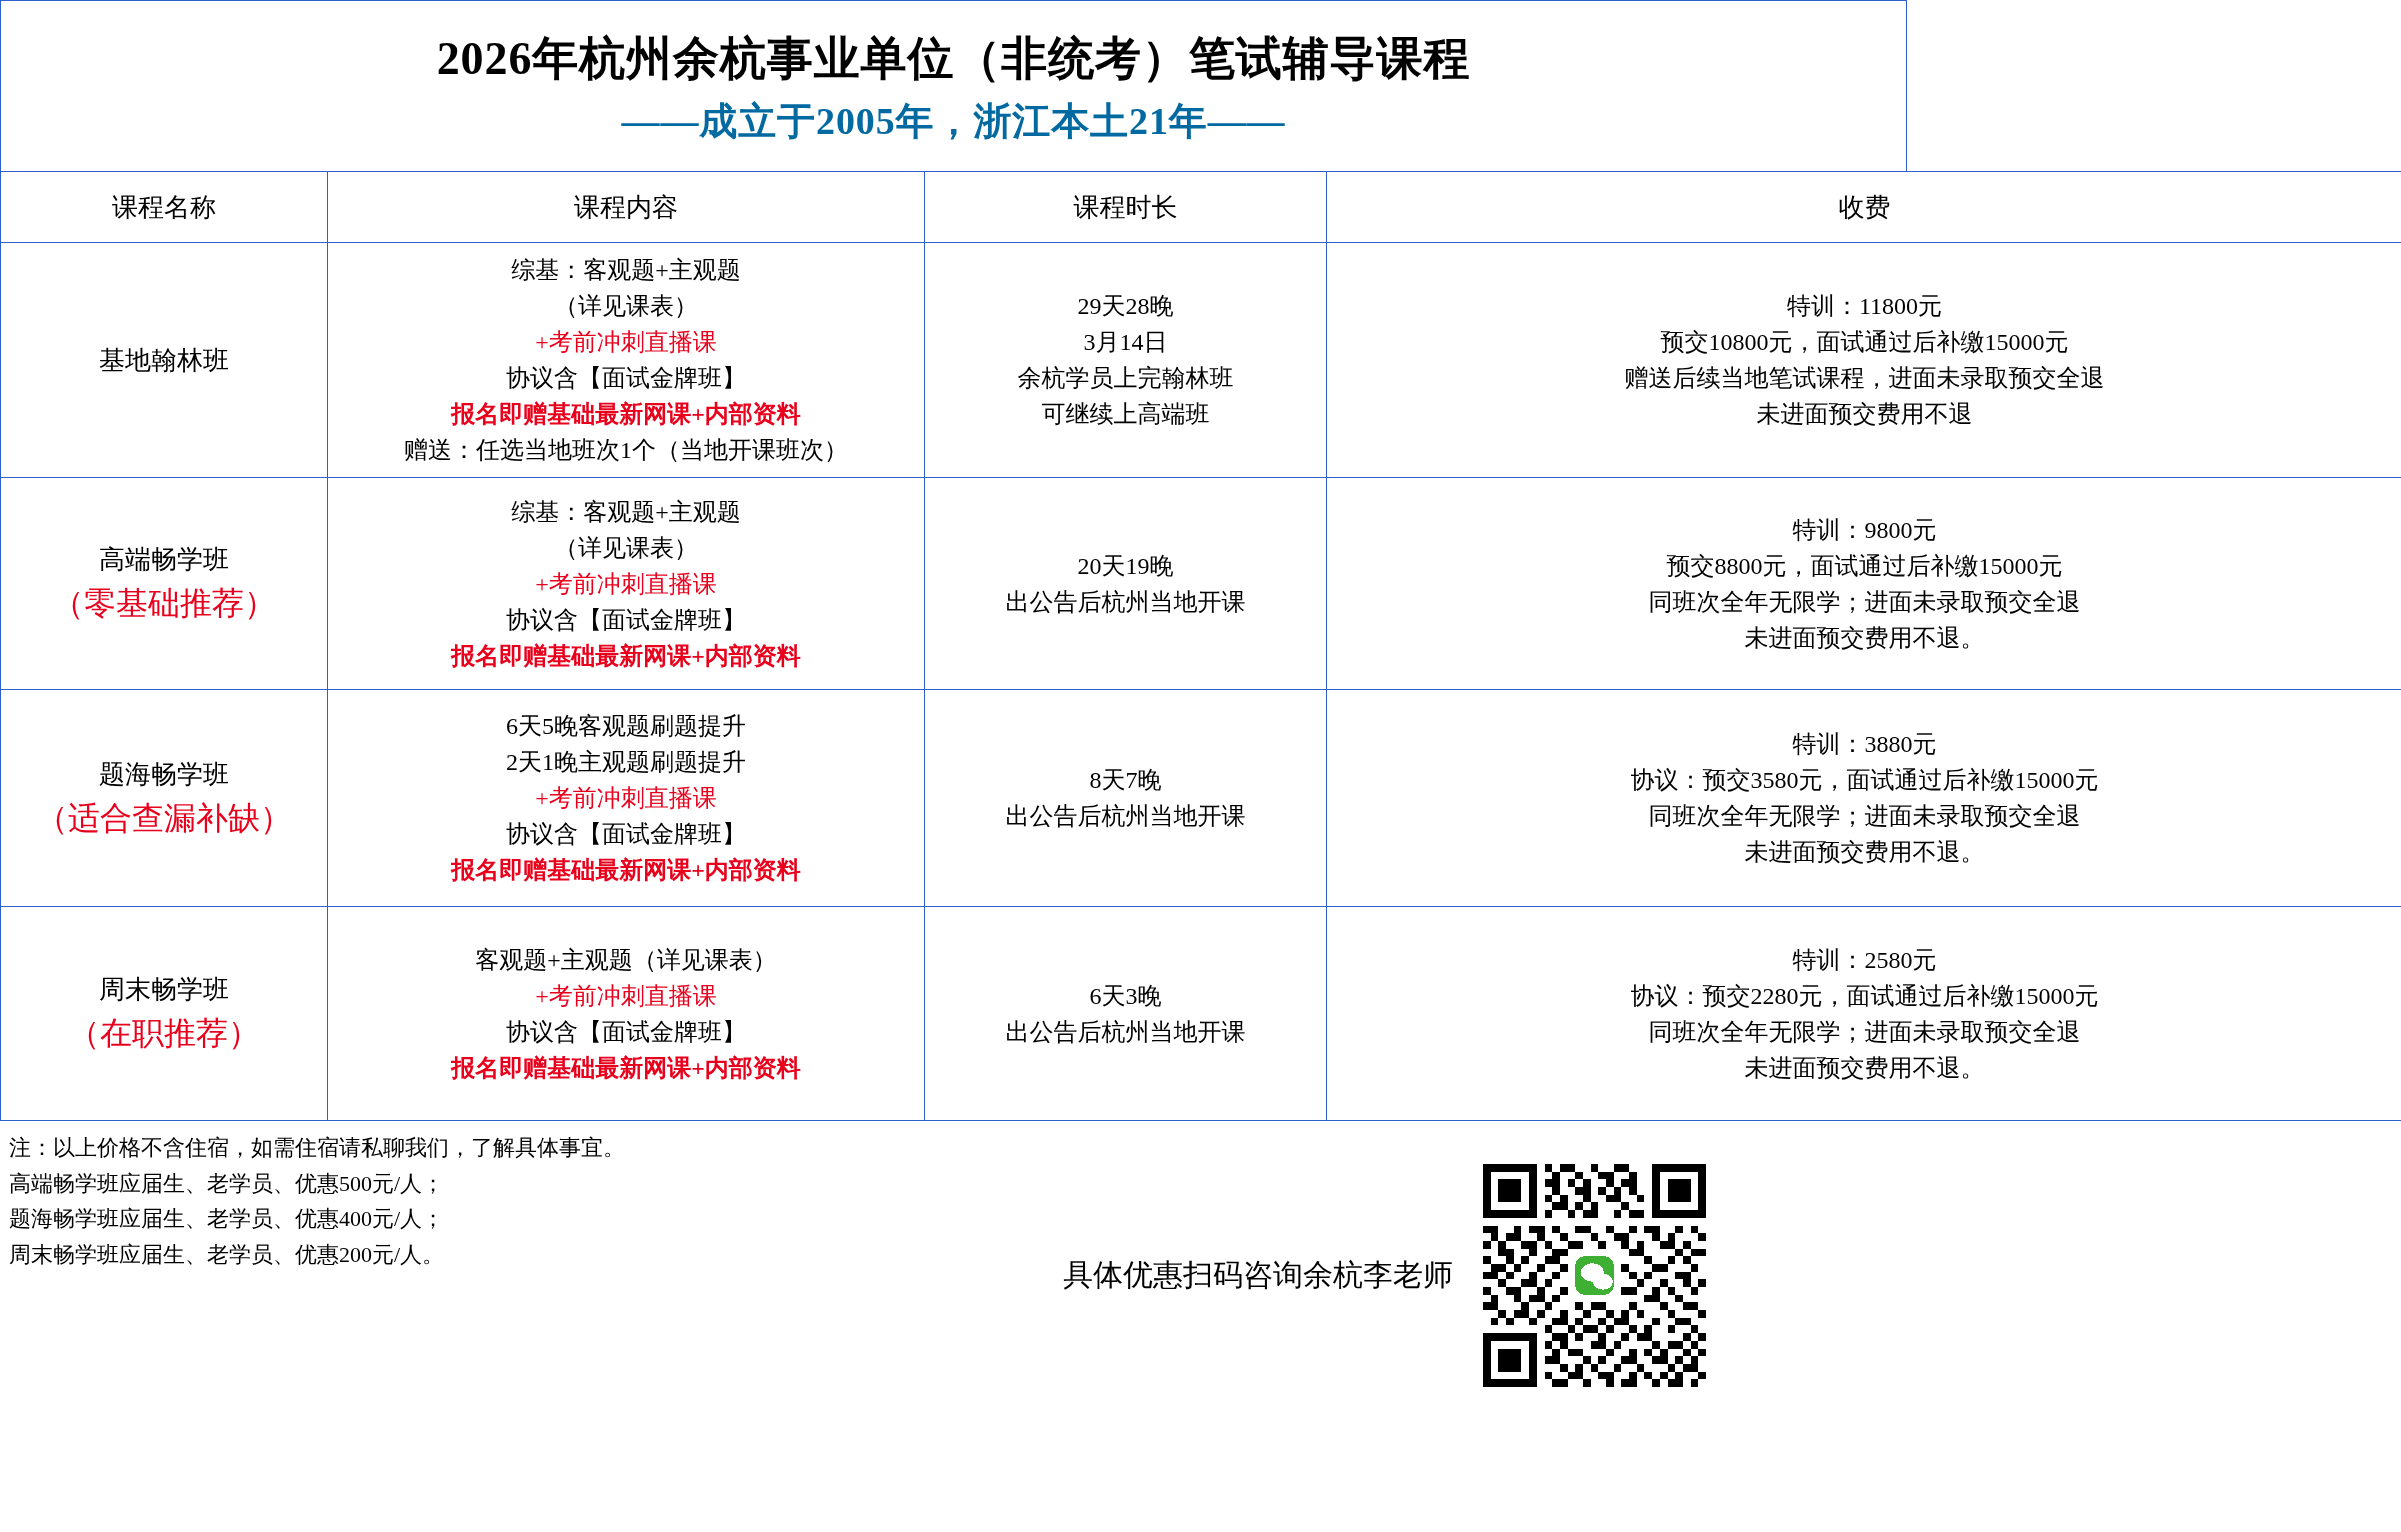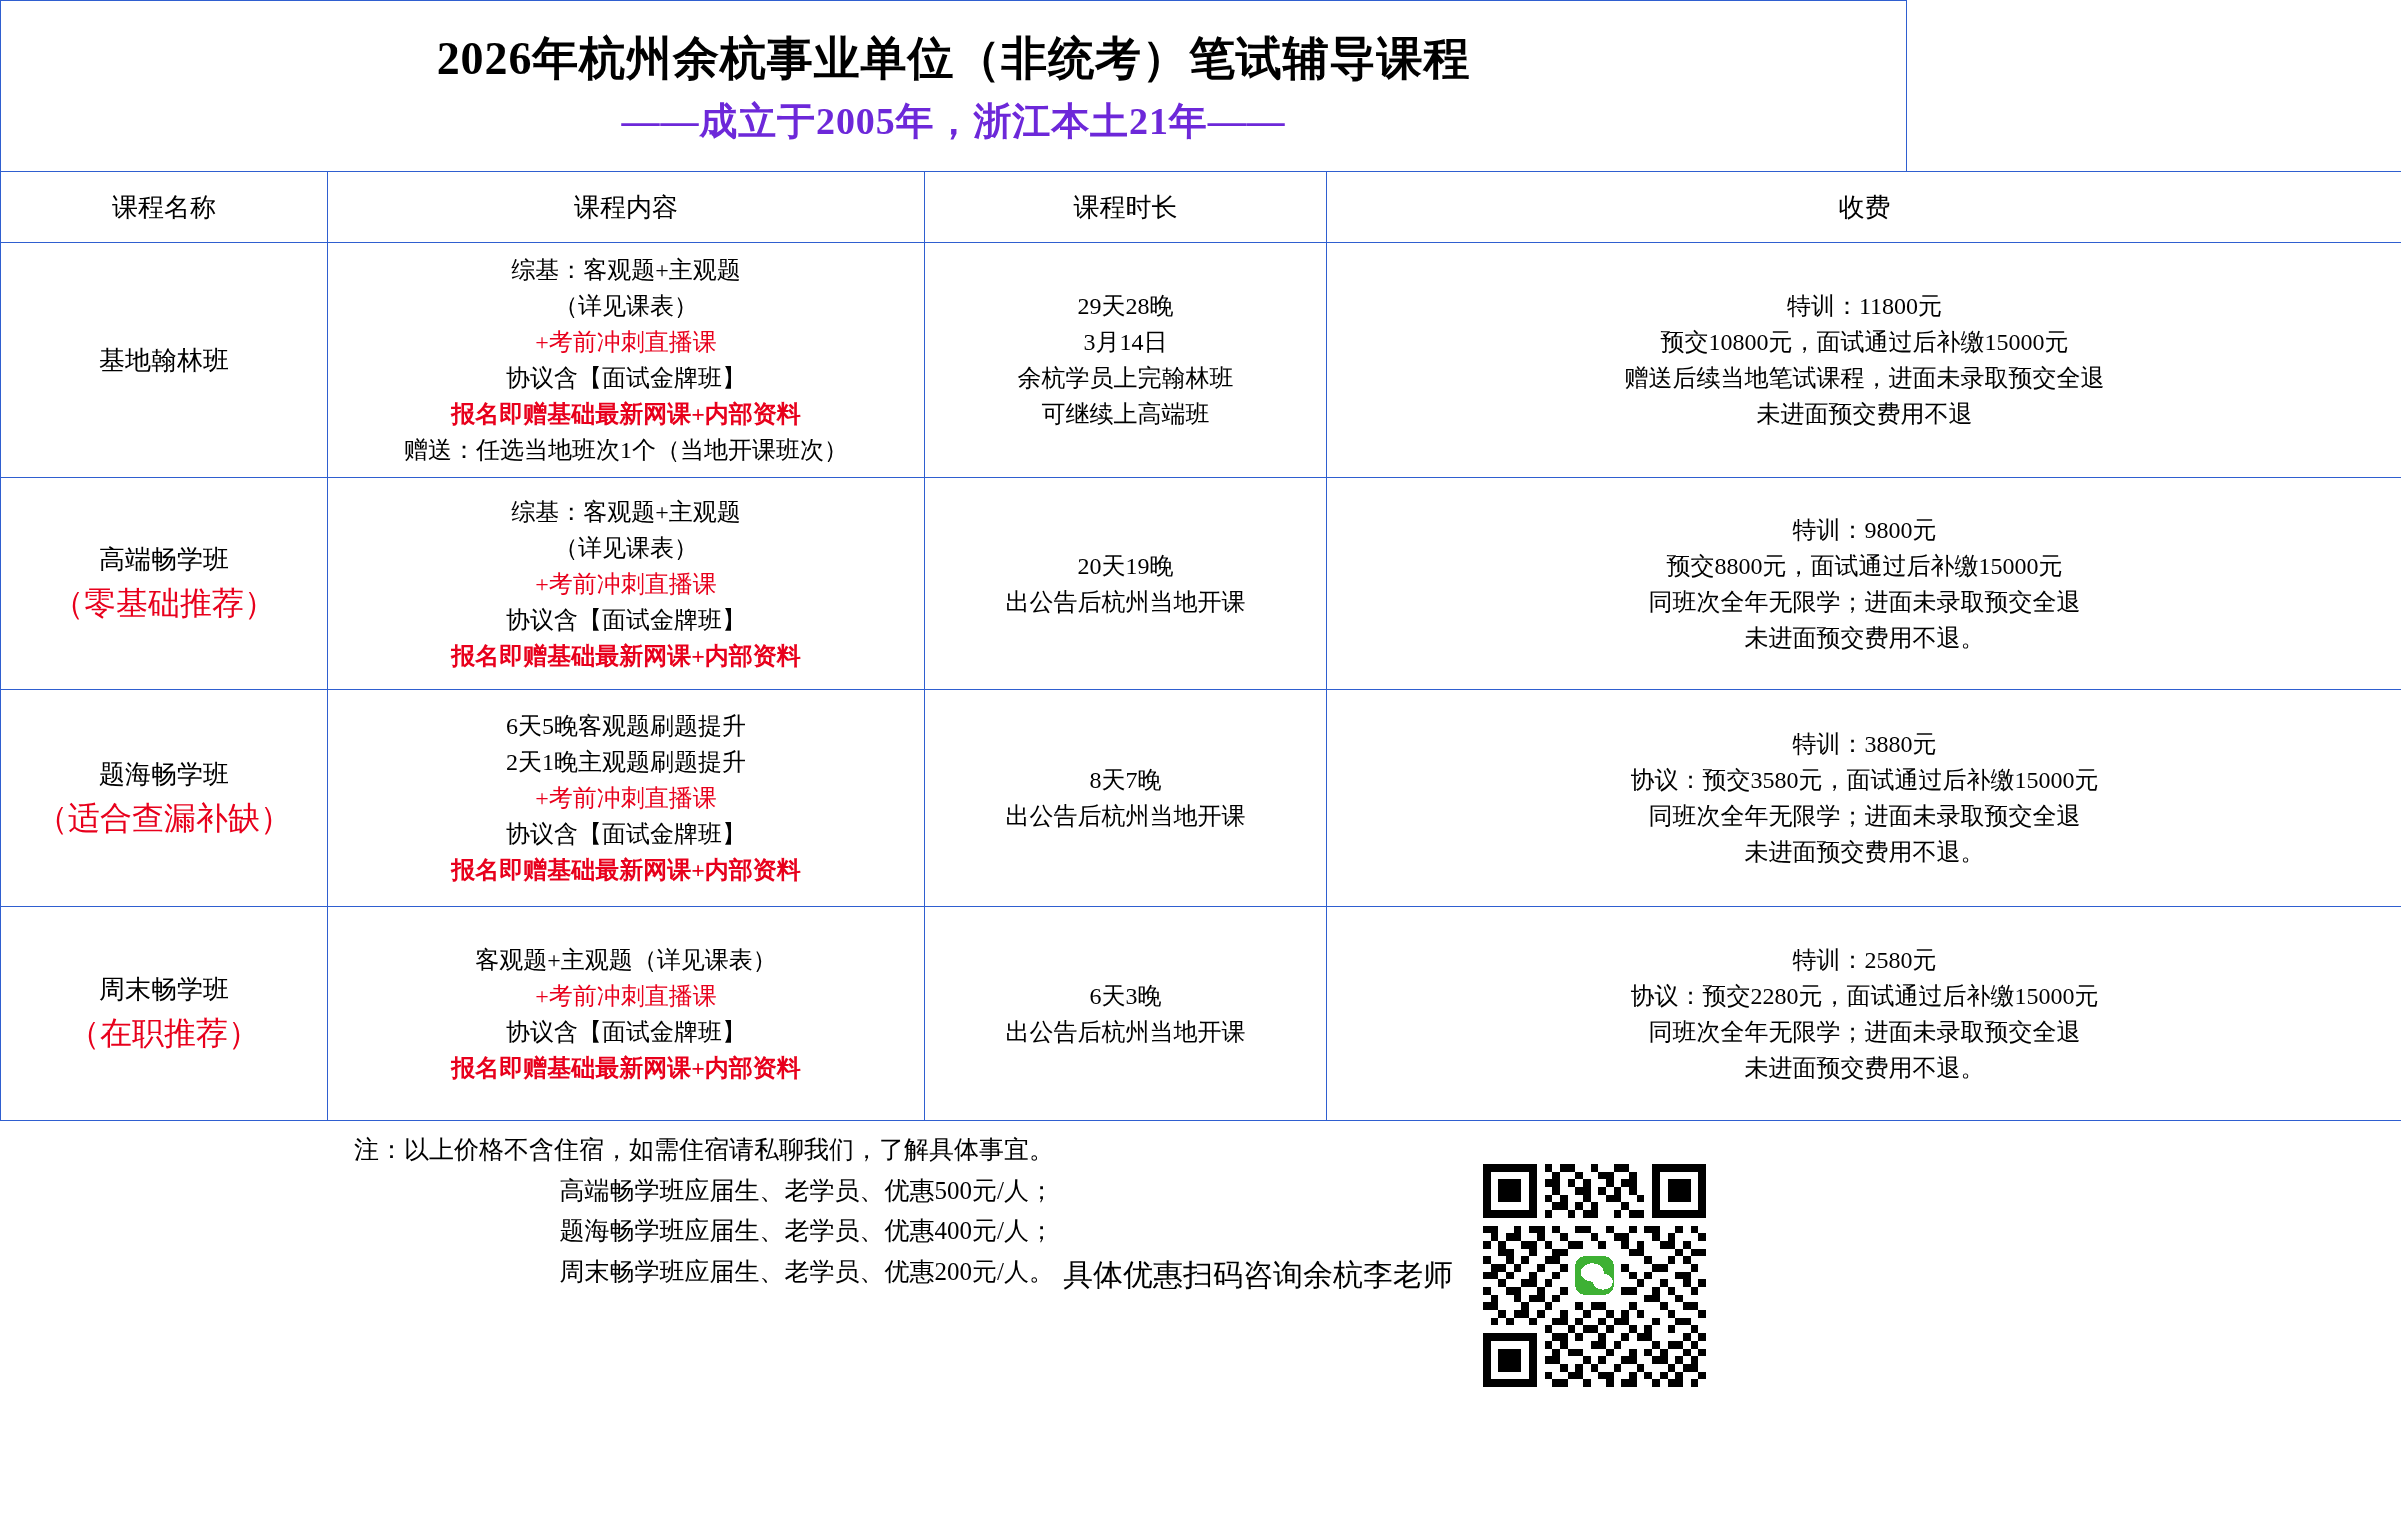--- a/index.html
+++ b/index.html
@@ -35,21 +35,21 @@
     font-size: 46px;
     font-weight: bold;
     letter-spacing: 0.9px;
     line-height: 1.25;
     color: #000000;
     text-align: center;
   }
   .title-sub {
     font-size: 38px;
     font-weight: bold;
-    color: #6d28d9;
+    color: #0369a1;
     text-align: center;
     margin-top: 9px;
     letter-spacing: 0.9px;
   }
   table.course-table {
     border-collapse: collapse;
     width: 2401px;
     table-layout: fixed;
   }
   table.course-table td, table.course-table th {
@@ -85,24 +85,23 @@
     display: flex;
     align-items: flex-start;
     padding-top: 9px;
   }
   .notes {
     width: 1054px;
     padding-left: 9px;
     box-sizing: border-box;
   }
   .notes .note-line {
-    font-size: 25px;
+    font-size: 22px;
     line-height: 1.62;
     white-space: nowrap;
-    text-align: right;
   }
   .qr-area {
     flex: 1;
     display: flex;
     align-items: center;
     justify-content: flex-start;
     padding-left: 9px;
     padding-top: 34px;
   }
   .qr-caption {

